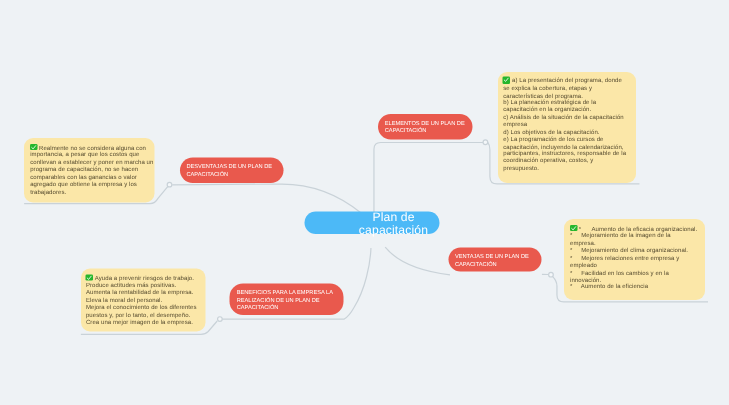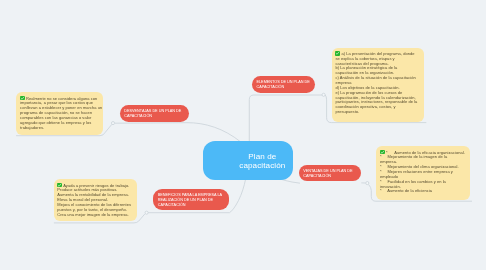--- a/index.html
+++ b/index.html
@@ -42,21 +42,21 @@
       <path d="M144.8,214 L138.8,221 Q137,222.9 134,222.9 L53.9,222.9"></path>
     </g>
     <g fill="#f4f7f9" stroke="#c9d2d8" stroke-width="0.8">
       <circle cx="323.6" cy="94.8" r="1.55"></circle>
       <circle cx="113" cy="123.1" r="1.55"></circle>
       <circle cx="367.3" cy="183.1" r="1.55"></circle>
       <circle cx="146.6" cy="212.7" r="1.55"></circle>
     </g>
   </svg>
 
-  <div class="node center" style="left:203.3px;top:141.3px;width:90.1px;height:39px;padding-left:28px;">
+  <div class="node center" style="left:203.3px;top:141.3px;width:90.1px;height:15px;padding-left:28px;">
     <span class="lbl">Plan de capacitación</span>
   </div>
 
   <div class="node" style="left:252px;top:75.8px;width:62.8px;height:16.8px;">
     <span class="lbl">ELEMENTOS DE UN PLAN DE CAPACITACIÓN</span>
   </div>
 
   <div class="node" style="left:119.8px;top:105.1px;width:68.9px;height:16.8px;">
     <span class="lbl">DESVENTAJAS DE UN PLAN DE CAPACITACIÓN</span>
   </div>

